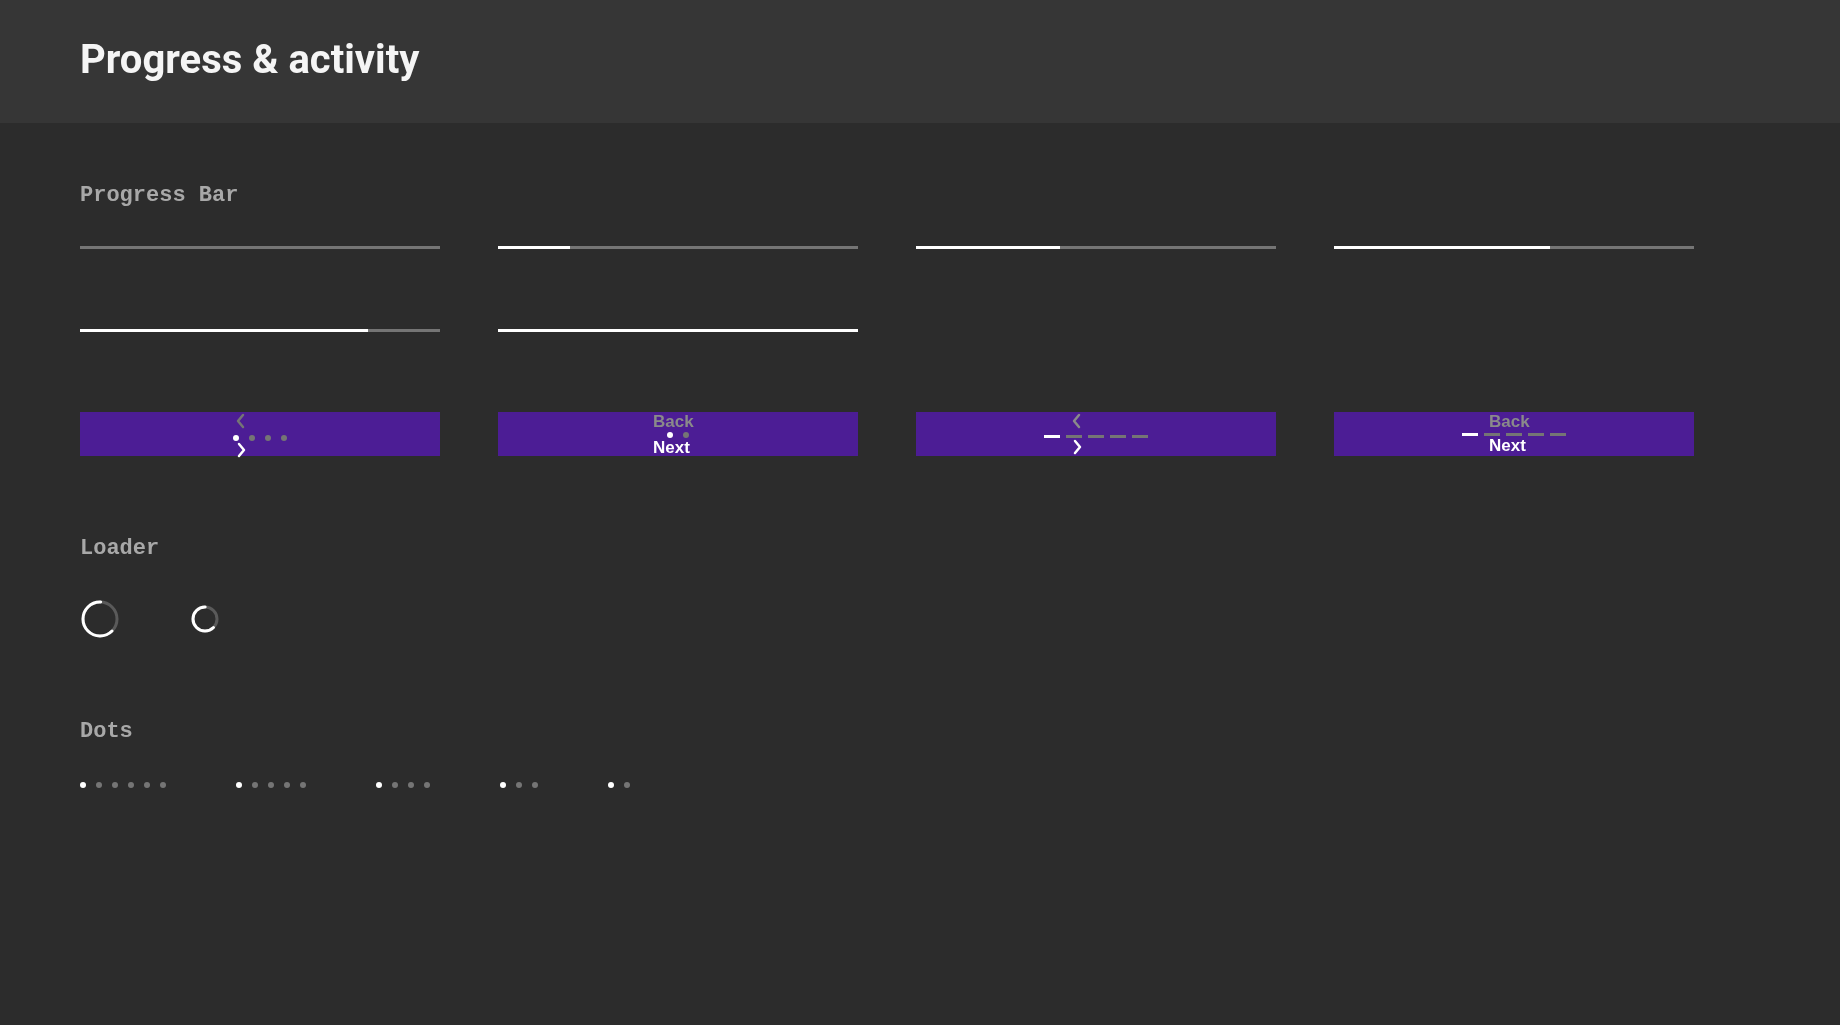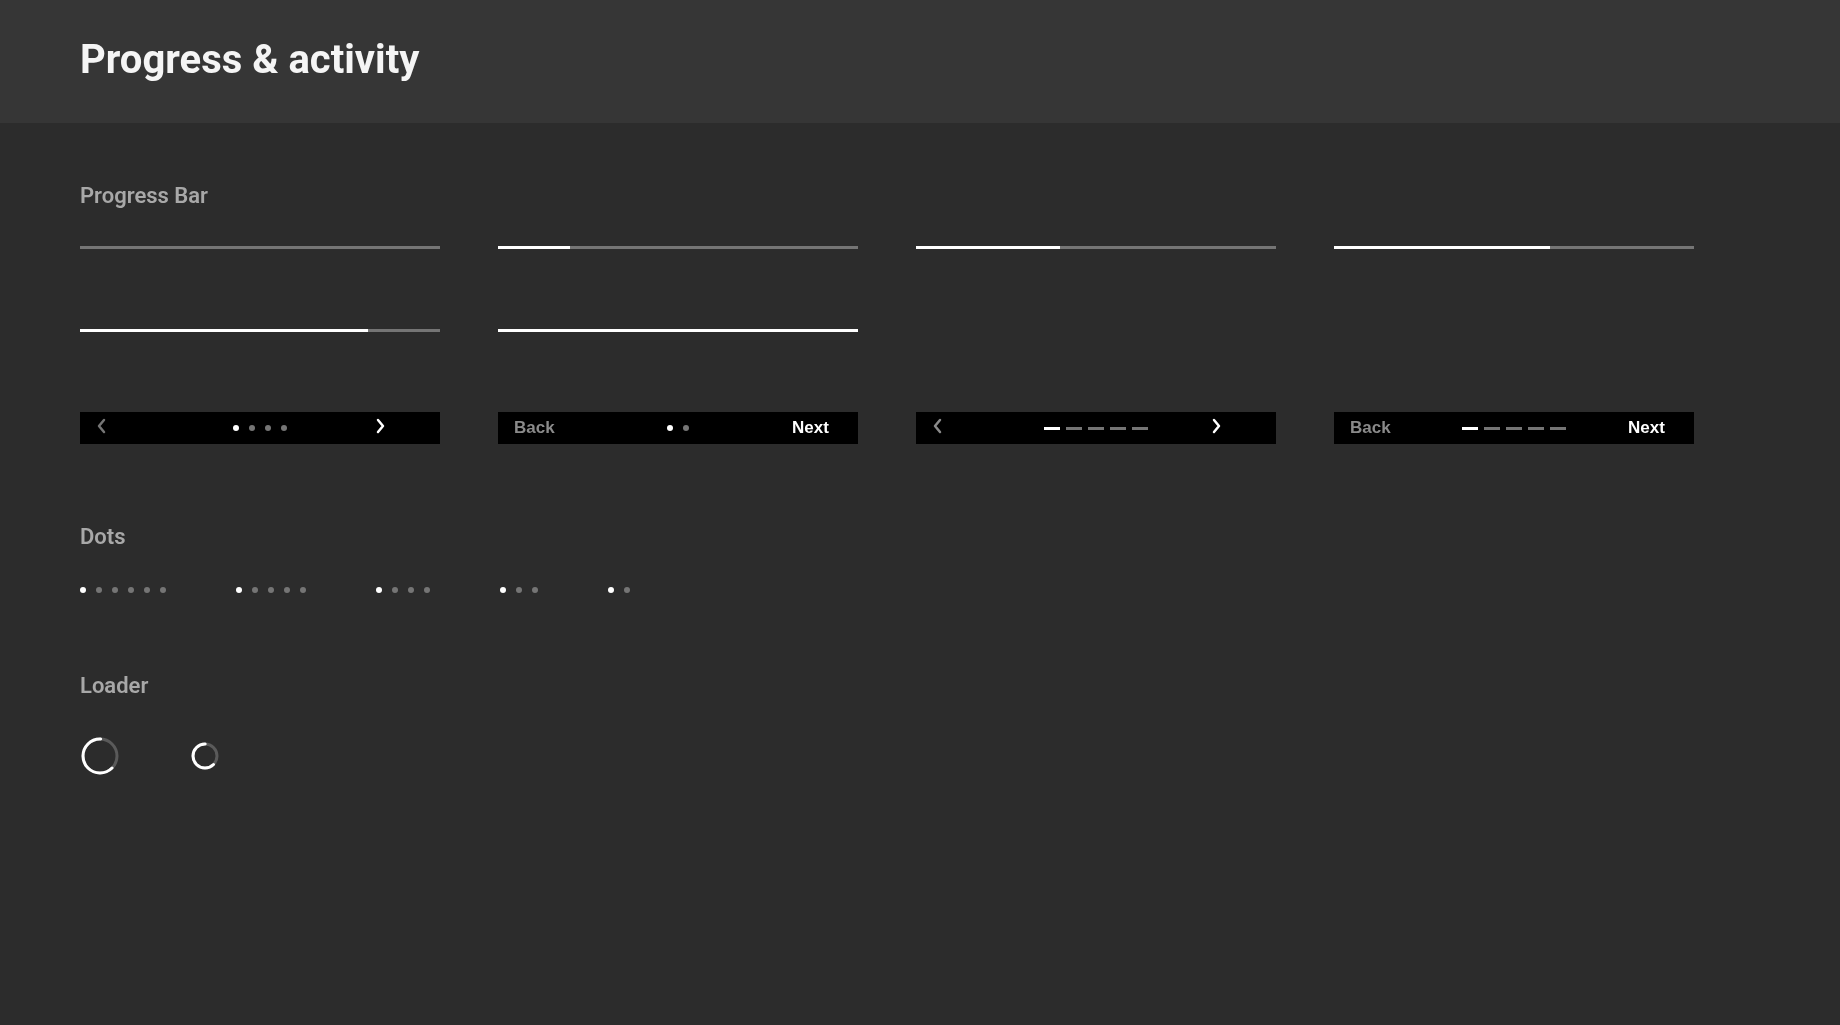--- a/index.html
+++ b/index.html
@@ -20,20 +20,21 @@
     color: #f5f5f5;
   }
   .content {
     padding: 60px 80px;
   }
   .section-title {
     font-size: 22px;
     font-weight: 600;
     color: #a8a8a8;
     margin-bottom: 38px;
+    font-family: Liberation Mono, monospace;
   }
   .section { margin-bottom: 80px; }
   .row {
     display: flex;
     gap: 58px;
     margin-bottom: 80px;
   }
   .row:last-child { margin-bottom: 0; }
   .stepper-row { gap: 58px; margin-bottom: 0; }
   .dots-row { gap: 70px; margin-bottom: 0; }
@@ -46,26 +47,27 @@
     position: relative;
     overflow: hidden;
   }
   .progress-fill {
     position: absolute;
     top: 0; left: 0; bottom: 0;
     background: #ffffff;
   }
   .stepper {
     width: 360px;
-    height: 32px;
-    background: #000000;
+    height: 44px;
+    background: #4c1d95;
     display: flex;
     align-items: center;
     justify-content: space-between;
     padding: 0 16px;
+    flex-direction: column;
   }
   .stepper-btn {
     background: none;
     border: none;
     color: #fff;
     font-size: 17px;
     font-weight: 600;
     cursor: pointer;
     display: flex;
     align-items: center;
@@ -221,66 +223,66 @@
         </div>
         <button class="stepper-btn stepper-nav right">
           <span>Next</span>
         </button>
       </div>
 
     </div>
   </div>
 
   <div class="section">
-    <div class="section-title">Dots</div>
-    <div class="row dots-row">
-      <div class="dots">
-        <span class="dot active"></span>
-        <span class="dot"></span>
-        <span class="dot"></span>
-        <span class="dot"></span>
-        <span class="dot"></span>
-        <span class="dot"></span>
-      </div>
-      <div class="dots">
-        <span class="dot active"></span>
-        <span class="dot"></span>
-        <span class="dot"></span>
-        <span class="dot"></span>
-        <span class="dot"></span>
-      </div>
-      <div class="dots">
-        <span class="dot active"></span>
-        <span class="dot"></span>
-        <span class="dot"></span>
-        <span class="dot"></span>
-      </div>
-      <div class="dots">
-        <span class="dot active"></span>
-        <span class="dot"></span>
-        <span class="dot"></span>
-      </div>
-      <div class="dots">
-        <span class="dot active"></span>
-        <span class="dot"></span>
-      </div>
-    </div>
-  </div>
-
-  <div class="section">
     <div class="section-title">Loader</div>
     <div class="row loader-row">
       <div class="loader-spinner-wrap">
         <svg class="spinner-svg" width="40" height="40" viewBox="0 0 40 40">
           <circle class="spinner-track" cx="20" cy="20" r="17"></circle>
           <circle class="spinner-arc" cx="20" cy="20" r="17" stroke-dasharray="107" stroke-dashoffset="40" transform="rotate(45 20 20)"></circle>
         </svg>
       </div>
       <div class="loader-spinner-wrap">
         <svg class="spinner-svg" width="30" height="30" viewBox="0 0 30 30">
           <circle class="spinner-track" cx="15" cy="15" r="12"></circle>
           <circle class="spinner-arc" cx="15" cy="15" r="12" stroke-dasharray="75" stroke-dashoffset="28" transform="rotate(45 15 15)"></circle>
         </svg>
       </div>
     </div>
   </div>
 
+  <div class="section">
+    <div class="section-title">Dots</div>
+    <div class="row dots-row">
+      <div class="dots">
+        <span class="dot active"></span>
+        <span class="dot"></span>
+        <span class="dot"></span>
+        <span class="dot"></span>
+        <span class="dot"></span>
+        <span class="dot"></span>
+      </div>
+      <div class="dots">
+        <span class="dot active"></span>
+        <span class="dot"></span>
+        <span class="dot"></span>
+        <span class="dot"></span>
+        <span class="dot"></span>
+      </div>
+      <div class="dots">
+        <span class="dot active"></span>
+        <span class="dot"></span>
+        <span class="dot"></span>
+        <span class="dot"></span>
+      </div>
+      <div class="dots">
+        <span class="dot active"></span>
+        <span class="dot"></span>
+        <span class="dot"></span>
+      </div>
+      <div class="dots">
+        <span class="dot active"></span>
+        <span class="dot"></span>
+      </div>
+    </div>
+  </div>
+
 </div>
 
 </body></html>

